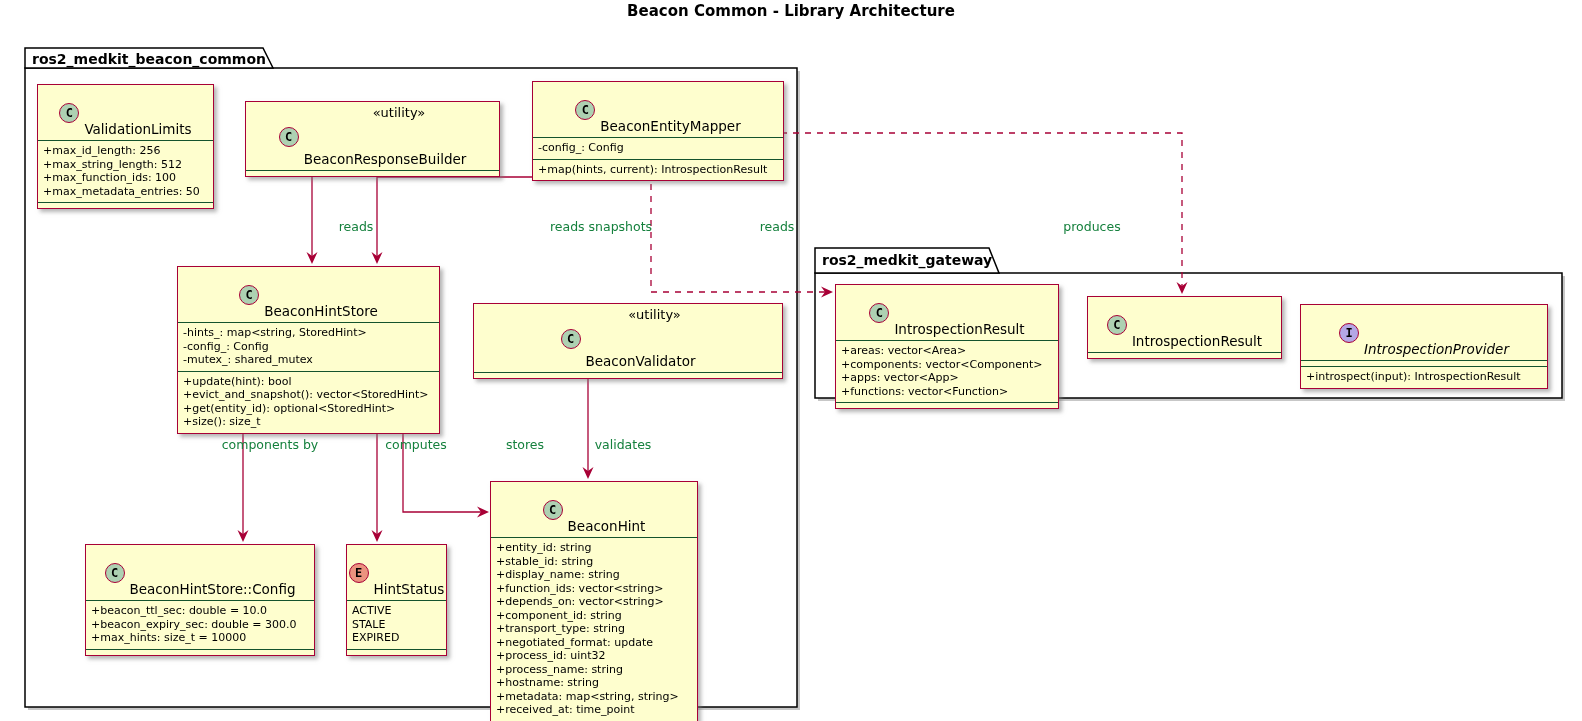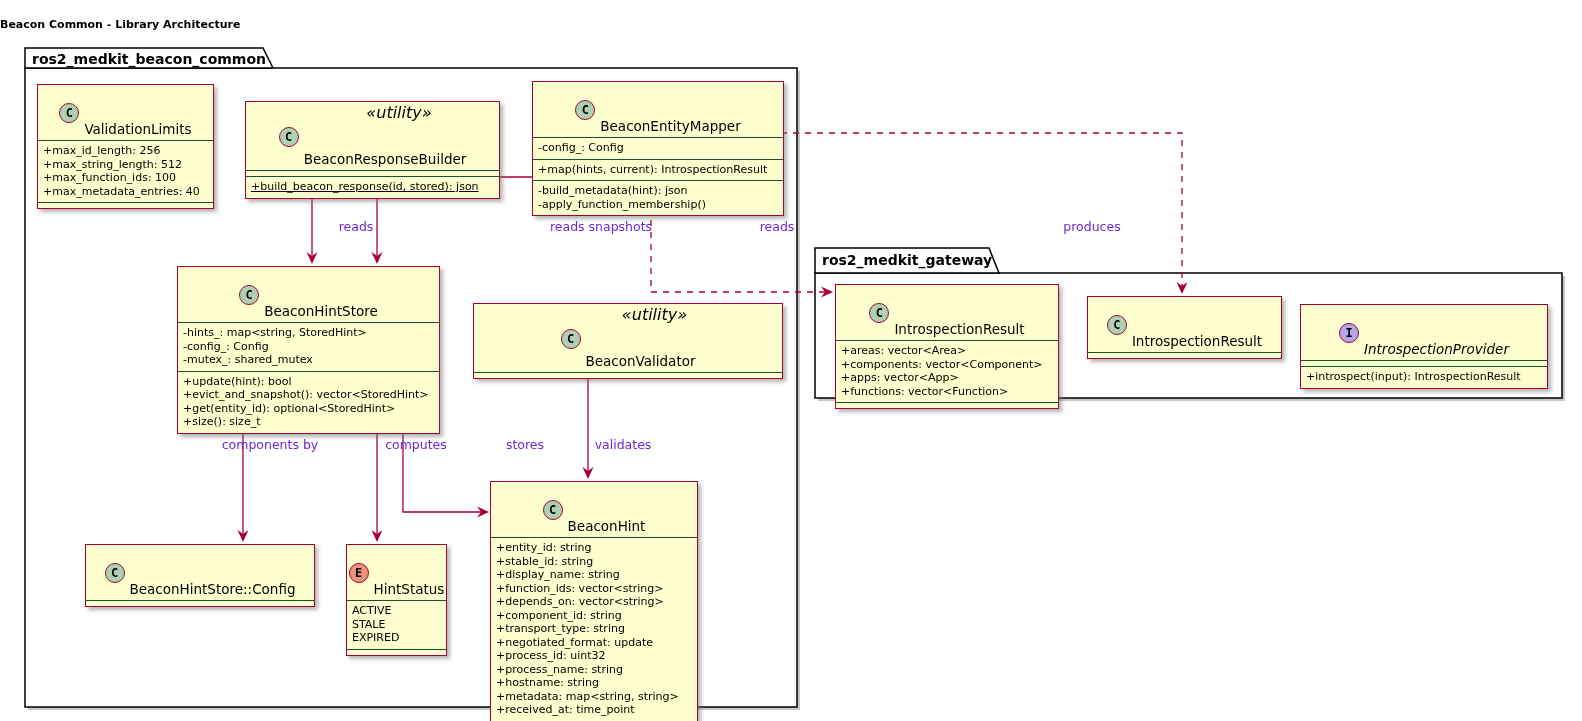--- a/index.html
+++ b/index.html
@@ -1,38 +1,38 @@
 <!DOCTYPE html>
 <html><head>
 <meta charset="utf-8">
 <style>
   html,body{margin:0;padding:0;background:#ffffff;}
   #canvas{position:relative;width:1582px;height:721px;background:#ffffff;overflow:hidden;
           font-family:"DejaVu Sans",sans-serif;}
-  #diagram-title{position:absolute;top:18px;left:0;width:100%;
-          font-weight:bold;font-size:11px;color:#000;}
+  #diagram-title{position:absolute;top:2px;left:0;width:100%;text-align:center;
+          font-weight:bold;font-size:15px;color:#000;}
   #edge-layer{position:absolute;left:0;top:0;z-index:1;}
   #node-layer{position:absolute;left:0;top:1px;width:100%;height:100%;z-index:2;pointer-events:none;}
   .pkg-label{position:absolute;font-weight:bold;font-size:14px;color:#000;white-space:nowrap;}
   .uml-class{position:absolute;background:#FEFECE;border:1.5px solid #A80036;
           box-shadow:3px 3px 4px rgba(120,120,120,.55);color:#000;}
   .uml-title{display:flex;align-items:center;justify-content:center;gap:5px;padding:4px 6px 3px 6px;}
   .title-col{display:flex;flex-direction:column;align-items:center;}
   .spot{width:20px;height:20px;border-radius:50%;border:1px solid #A80036;box-sizing:border-box;
           display:flex;align-items:center;justify-content:center;
           font-family:"DejaVu Sans Mono",monospace;font-weight:bold;font-size:12px;flex:0 0 auto;}
   .uml-name{font-size:13.5px;line-height:16px;white-space:nowrap;margin-top:32px;}
   .uml-name.it{font-style:italic;}
-  .stereo{font-style:italic;font-size:16px;line-height:13px;white-space:nowrap;margin-left:28px;}
+  .stereo{font-size:13px;line-height:13px;white-space:nowrap;margin-left:28px;}
   .uml-sec{border-top:1px solid #14532d;padding:3px 5px 4px 5px;font-size:11px;line-height:13.5px;
           white-space:nowrap;}
   .uml-sec.empty{padding:0;height:5px;}
   .uml-sec div{white-space:nowrap;}
   .u{text-decoration:underline;}
-  .edge-label{position:absolute;transform:translate(-50%,-50%);font-size:12.5px;color:#6d28d9;
+  .edge-label{position:absolute;transform:translate(-50%,-50%);font-size:12.5px;color:#15803d;
           white-space:nowrap;}
 </style>
 </head>
 <body>
 
 <div id="canvas">
   <div id="diagram-title">Beacon Common - Library Architecture</div>
   <svg id="edge-layer" width="1582" height="721">
       <g>
         <rect x="28" y="71" width="772" height="639" fill="rgba(130,130,130,.45)" stroke="none"></rect>
@@ -93,53 +93,46 @@
         <div class="uml-title">
           <span class="spot" style="background: rgb(173, 209, 178);">C</span>
           <div class="title-col">
             <div class="uml-name">ValidationLimits</div>
           </div>
         </div>
         <div class="uml-sec">
           <div>+max_id_length: 256</div>
           <div>+max_string_length: 512</div>
           <div>+max_function_ids: 100</div>
-          <div>+max_metadata_entries: 40</div>
+          <div>+max_metadata_entries: 50</div>
         </div>
         <div class="uml-sec empty"></div>
       </div>
       <div class="uml-class" style="left: 245px; top: 100px; width: 253px;">
         <div class="uml-title">
           <span class="spot" style="background: rgb(173, 209, 178);">C</span>
           <div class="title-col">
             <div class="stereo">«utility»</div>
             <div class="uml-name">BeaconResponseBuilder</div>
           </div>
         </div>
         <div class="uml-sec empty"></div>
-        <div class="uml-sec">
-          <div class="u">+build_beacon_response(id, stored): json</div>
-        </div>
       </div>
       <div class="uml-class" style="left: 532px; top: 80px; width: 250px;">
         <div class="uml-title">
           <span class="spot" style="background: rgb(173, 209, 178);">C</span>
           <div class="title-col">
             <div class="uml-name">BeaconEntityMapper</div>
           </div>
         </div>
         <div class="uml-sec">
           <div>-config_: Config</div>
         </div>
         <div class="uml-sec">
           <div>+map(hints, current): IntrospectionResult</div>
-        </div>
-        <div class="uml-sec">
-          <div>-build_metadata(hint): json</div>
-          <div>-apply_function_membership()</div>
         </div>
       </div>
       <div class="uml-class" style="left: 177px; top: 265px; width: 261px;">
         <div class="uml-title">
           <span class="spot" style="background: rgb(173, 209, 178);">C</span>
           <div class="title-col">
             <div class="uml-name">BeaconHintStore</div>
           </div>
         </div>
         <div class="uml-sec">
@@ -163,20 +156,25 @@
           </div>
         </div>
         <div class="uml-sec empty"></div>
       </div>
       <div class="uml-class" style="left: 85px; top: 543px; width: 228px;">
         <div class="uml-title">
           <span class="spot" style="background: rgb(173, 209, 178);">C</span>
           <div class="title-col">
             <div class="uml-name">BeaconHintStore::Config</div>
           </div>
+        </div>
+        <div class="uml-sec">
+          <div>+beacon_ttl_sec: double = 10.0</div>
+          <div>+beacon_expiry_sec: double = 300.0</div>
+          <div>+max_hints: size_t = 10000</div>
         </div>
         <div class="uml-sec empty"></div>
       </div>
       <div class="uml-class" style="left: 346px; top: 543px; width: 99px;">
         <div class="uml-title">
           <span class="spot" style="background: rgb(235, 147, 127);">E</span>
           <div class="title-col">
             <div class="uml-name">HintStatus</div>
           </div>
         </div>

